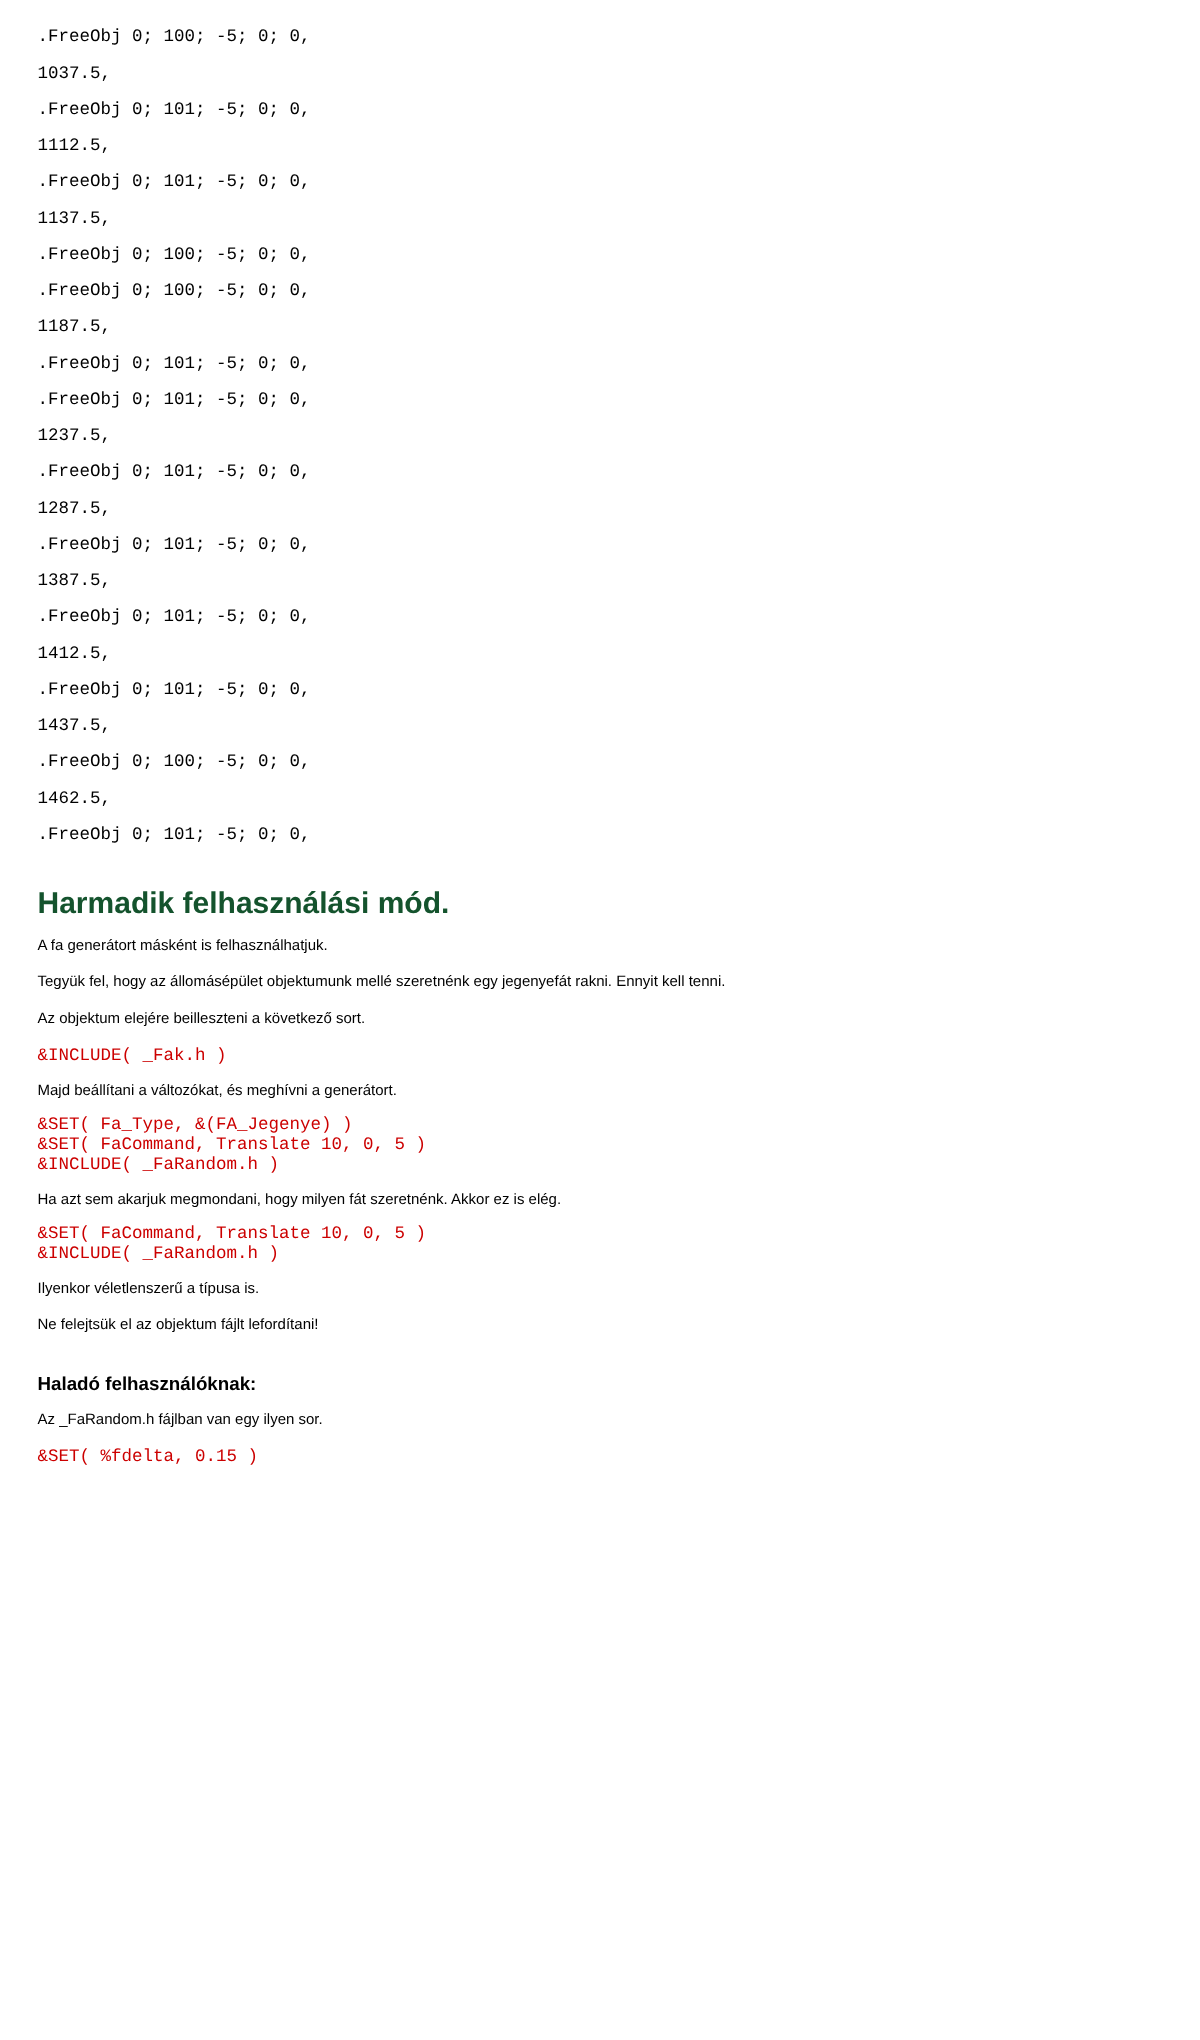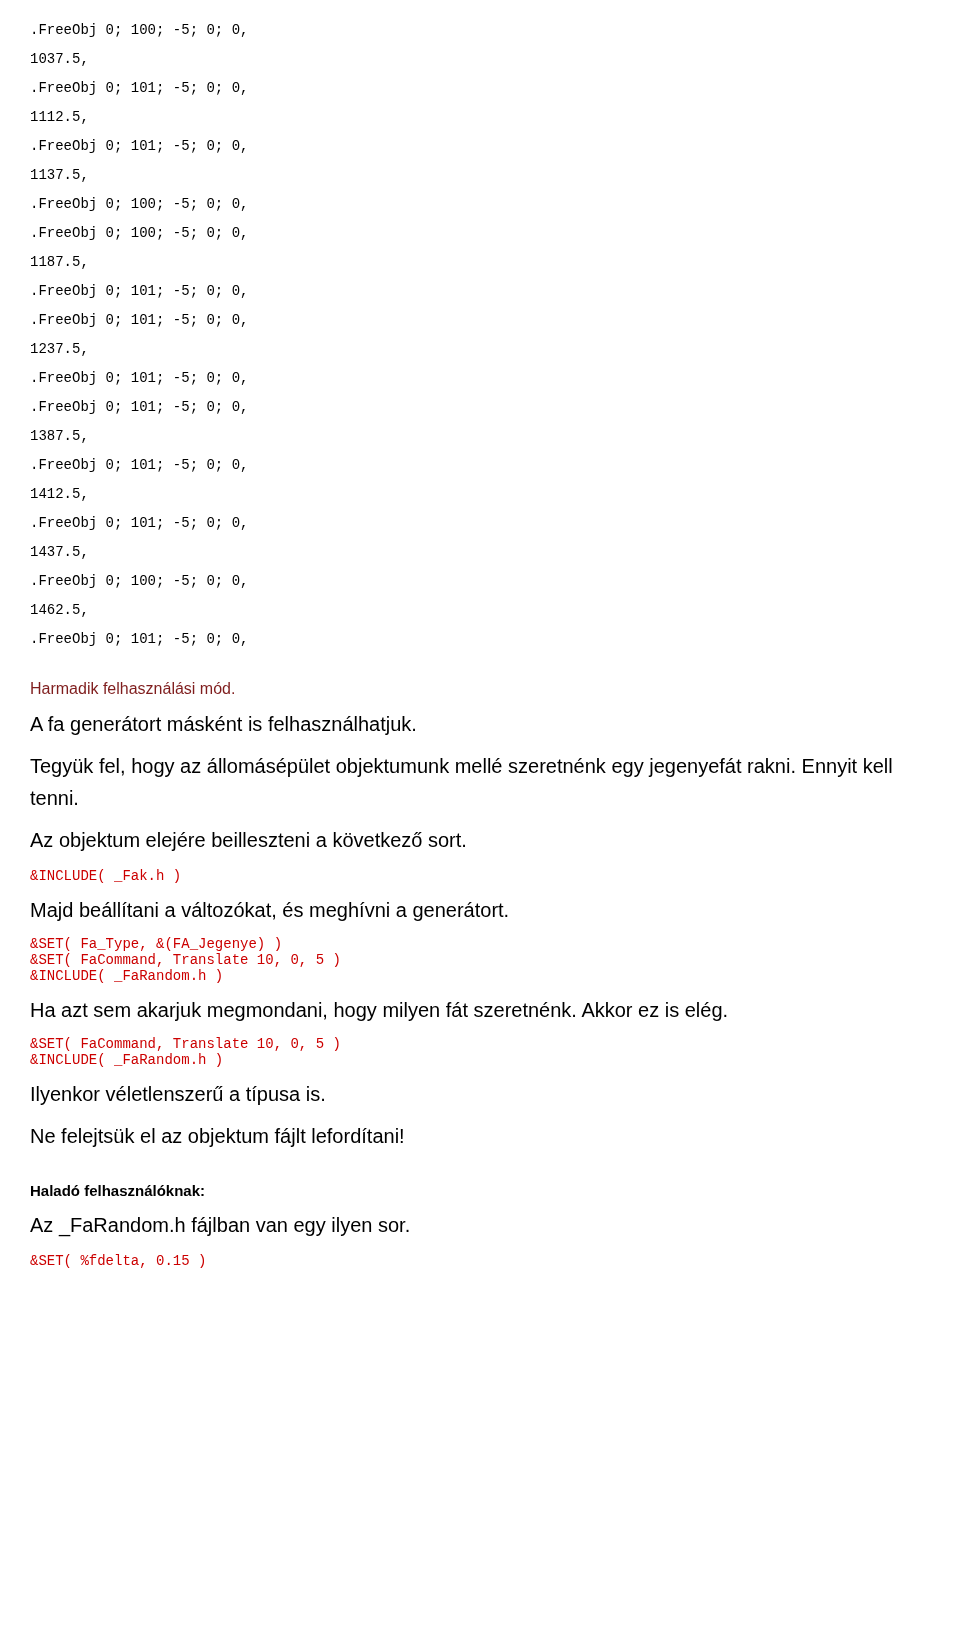--- a/index.html
+++ b/index.html
@@ -26,37 +26,37 @@
       margin-bottom: 8px;
     }
 
     .code-red {
       color: #cc0000;
       font-family: 'Courier New', Courier, monospace;
       font-size: 14px;
     }
 
     .section-heading {
-      font-size: 16px;
-      font-weight: normal;
+      font-size: 24px;
+      font-weight: bold;
       margin-top: 30px;
       margin-bottom: 10px;
-      color: #7f1d1d;
+      color: #14532d;
     }
 
     .sub-heading {
       font-size: 15px;
       font-weight: bold;
       margin-top: 30px;
       margin-bottom: 10px;
       color: #000000;
     }
 
     .paragraph {
-      font-size: 20px;
+      font-size: 12px;
       color: #000000;
       line-height: 1.6;
       margin-bottom: 10px;
     }
 
     .code-section {
       margin: 10px 0;
     }
   </style>
 </head>
@@ -69,20 +69,21 @@
   <div class="code-block">1112.5,</div>
   <div class="code-block">.FreeObj 0; 101; -5; 0; 0,</div>
   <div class="code-block">1137.5,</div>
   <div class="code-block">.FreeObj 0; 100; -5; 0; 0,</div>
   <div class="code-block">.FreeObj 0; 100; -5; 0; 0,</div>
   <div class="code-block">1187.5,</div>
   <div class="code-block">.FreeObj 0; 101; -5; 0; 0,</div>
   <div class="code-block">.FreeObj 0; 101; -5; 0; 0,</div>
   <div class="code-block">1237.5,</div>
   <div class="code-block">.FreeObj 0; 101; -5; 0; 0,</div>
+  <div class="code-block">1287.5,</div>
   <div class="code-block">.FreeObj 0; 101; -5; 0; 0,</div>
   <div class="code-block">1387.5,</div>
   <div class="code-block">.FreeObj 0; 101; -5; 0; 0,</div>
   <div class="code-block">1412.5,</div>
   <div class="code-block">.FreeObj 0; 101; -5; 0; 0,</div>
   <div class="code-block">1437.5,</div>
   <div class="code-block">.FreeObj 0; 100; -5; 0; 0,</div>
   <div class="code-block">1462.5,</div>
   <div class="code-block">.FreeObj 0; 101; -5; 0; 0,</div>
   <div class="code-block"></div>

